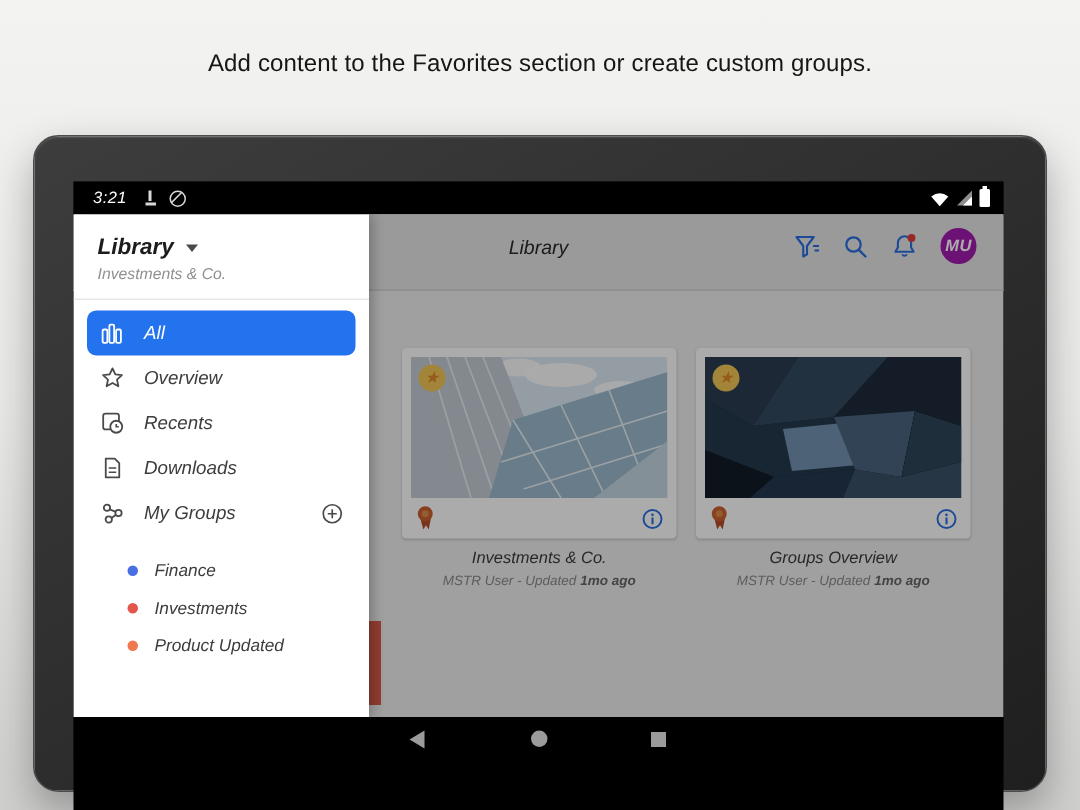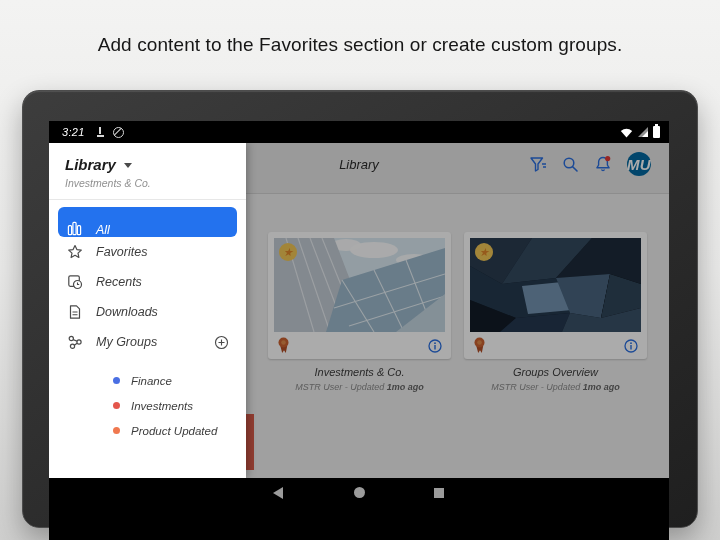--- a/index.html
+++ b/index.html
@@ -4,21 +4,21 @@
 <style>
   * { margin:0; padding:0; box-sizing:border-box; }
   html,body { width:720px; height:540px; }
   body {
     font-family:"Liberation Sans", sans-serif;
     background:linear-gradient(180deg,#f3f3f2 0%,#e9e9e8 50%,#cfcfce 100%);
     position:relative; overflow:hidden;
   }
   .caption {
     position:absolute; top:34px; left:0; width:720px;
-    text-align:center; font-size:19px; color:#161616; letter-spacing:.1px;
+    text-align:center; font-size:16px; color:#161616; letter-spacing:.1px;
   }
   
   .tablet {
     position:absolute; left:22px; top:90px; width:676px; height:438px;
     border-radius:17px;
     background:linear-gradient(150deg,#3d3d3d 0%,#2c2c2c 55%,#1f1f1f 100%);
     border:1px solid #4c4c4c;
     box-shadow:0 12px 28px rgba(0,0,0,.30), inset 0 1px 1px rgba(255,255,255,.12);
   }
   .screen {
@@ -43,22 +43,22 @@
   
   .app { position:absolute; left:0; top:22px; width:620px; height:335px; background:#efefef; }
   .main-header {
     position:absolute; left:0; top:0; width:620px; height:51px; background:#e6e6e6;
     border-bottom:1px solid #d2d2d2; display:flex; align-items:center;
   }
   .mh-title { position:absolute; left:0; width:620px; text-align:center; top:14px; font-size:13px; color:#2a2a2a; }
   .mh-icons { position:absolute; right:18px; top:0; height:42px; display:flex; align-items:center; gap:15px; }
   .mh-icons svg { display:block; }
   .avatar {
-    width:24px; height:24px; border-radius:50%; background:#0369a1; color:#fff;
-    font-size:15px; font-weight:bold; display:flex; align-items:center; justify-content:center; letter-spacing:.3px;
+    width:24px; height:24px; border-radius:50%; background:#a21caf; color:#fff;
+    font-size:11px; font-weight:bold; display:flex; align-items:center; justify-content:center; letter-spacing:.3px;
   }
   .content { position:absolute; left:0; top:51px; width:620px; height:284px; }
   .card {
     position:absolute; top:38px; width:183px; height:127px; background:#fff;
     border-radius:3px; box-shadow:0 1px 2px rgba(0,0,0,.18); padding:6px;
   }
   .card.c1 { left:219px; } .card.c2 { left:415px; }
   .card-img { position:relative; width:171px; height:94px; overflow:hidden; }
   .card-img svg.art { display:block; width:171px; height:94px; }
   .star-badge {
@@ -84,24 +84,24 @@
   .caret-down { width:0; height:0; border-left:4.5px solid transparent; border-right:4.5px solid transparent; border-top:5px solid #4a4a4a; margin-top:2px; }
   .sb-subtitle { font-size:10.5px; color:#909090; margin-top:4px; }
   .sb-divider { height:1px; background:#e7e7e7; margin-top:10px; }
   .menu { margin-top:7px; }
   .menu-item {
     height:30px; margin:0 9px; padding:0 8px; display:flex; align-items:center;
     border-radius:6px; color:#3d3d3d; font-size:12.5px; cursor:default;
   }
   .menu-item .mi-icon { width:17px; height:17px; display:flex; align-items:center; justify-content:center; }
   .menu-item .mi-label { margin-left:13px; }
-  .menu-item.selected { background:#2372ee; color:#fff;align-items:flex-end; }
+  .menu-item.selected { background:#2372ee; color:#fff; }
   .menu-item .mi-trail { margin-left:auto; display:flex; align-items:center; }
   .group-list { margin-top:11px; }
-  .group-item { height:25px; display:flex; align-items:center; padding-left:64px; font-size:11.5px; color:#3d3d3d; }
+  .group-item { height:25px; display:flex; align-items:center; padding-left:36px; font-size:11.5px; color:#3d3d3d; }
   .group-dot { width:7px; height:7px; border-radius:50%; margin-right:11px; flex:0 0 auto; }
   
   .navbar { position:absolute; left:0; top:357px; width:620px; height:29px; background:#000; z-index:20; }
   .nav-back { position:absolute; left:224px; top:8.5px; width:0; height:0; border-top:6px solid transparent; border-bottom:6px solid transparent; border-right:10px solid #9b9b9b; }
   .nav-home { position:absolute; left:304.5px; top:9px; width:11px; height:11px; border-radius:50%; background:#9b9b9b; }
   .nav-recent { position:absolute; left:385px; top:9.5px; width:10px; height:10px; background:#9b9b9b; }
 </style>
 </head>
 <body>
 
@@ -249,21 +249,21 @@
               </svg>
           </span>
           <span class="mi-label">All</span>
         </div>
         <div class="menu-item">
           <span class="mi-icon">
             <svg width="16" height="16" viewBox="0 0 16 16">
                 <path d="M8 1.6 L9.9 5.6 14.3 6.1 11 9.1 11.9 13.5 8 11.3 4.1 13.5 5 9.1 1.7 6.1 6.1 5.6 Z" fill="none" stroke="#4a4a4a" stroke-width="1.2" stroke-linejoin="round"></path>
               </svg>
           </span>
-          <span class="mi-label">Favorites</span>
+          <span class="mi-label">Overview</span>
         </div>
         <div class="menu-item">
           <span class="mi-icon">
             <svg width="16" height="16" viewBox="0 0 16 16">
                 <rect x="1.8" y="1.8" width="10.5" height="10.5" rx="1.5" fill="none" stroke="#4a4a4a" stroke-width="1.2"></rect>
                 <circle cx="10.5" cy="10.5" r="4" fill="#fff" stroke="#4a4a4a" stroke-width="1.2"></circle>
                 <path d="M10.5 8.6 V10.5 H12.2" fill="none" stroke="#4a4a4a" stroke-width="1.1"></path>
               </svg>
           </span>
           <span class="mi-label">Recents</span>

